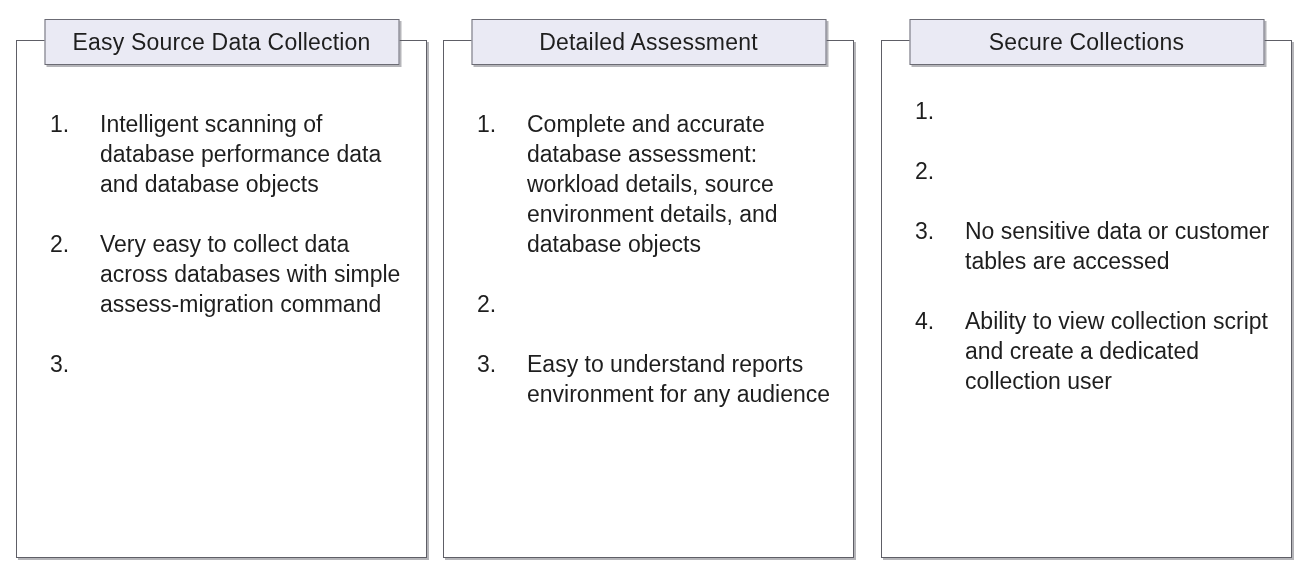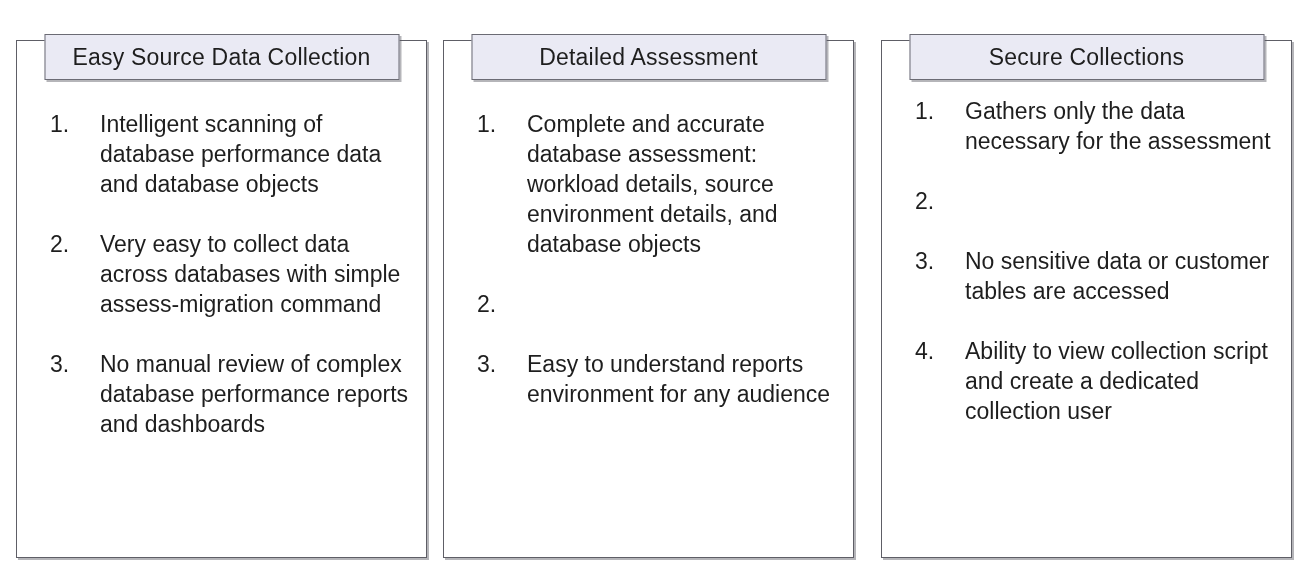--- a/index.html
+++ b/index.html
@@ -49,21 +49,20 @@
     top: 0; left: 50%;
     transform: translateX(-50%);
     width: 355px; height: 46px;
     background: var(--header-bg);
     border: 1.5px solid var(--header-border);
     box-shadow: 2px 2px 0 rgba(90, 90, 100, 0.45);
     display: flex;
     align-items: center;
     justify-content: center;
     z-index: 2;
-    margin-top: 15px;
   }
   .panel-title {
     font-size: 23px;
     letter-spacing: 0.2px;
     white-space: nowrap;
   }
 
   ol.feature-list {
     list-style: none;
     font-size: 23px;
@@ -91,21 +90,20 @@
         <li>
           <span class="item-num">1.</span>
           <span class="item-text">Intelligent scanning of database performance data and database objects</span>
         </li>
         <li>
           <span class="item-num">2.</span>
           <span class="item-text">Very easy to collect data across databases with simple assess-migration command</span>
         </li>
         <li>
           <span class="item-num">3.</span>
-          <span class="item-text">No manual review of complex database performance reports and dashboards</span>
         </li>
       </ol>
     </div>
   </div>
 
   <div class="panel">
     <div class="panel-header">
       <span class="panel-title">Detailed Assessment</span>
     </div>
     <div class="panel-body">
@@ -126,21 +124,20 @@
   </div>
 
   <div class="panel">
     <div class="panel-header">
       <span class="panel-title">Secure Collections</span>
     </div>
     <div class="panel-body">
       <ol class="feature-list">
         <li>
           <span class="item-num">1.</span>
-          <span class="item-text">Gathers only the data necessary for the assessment</span>
         </li>
         <li>
           <span class="item-num">2.</span>
         </li>
         <li>
           <span class="item-num">3.</span>
           <span class="item-text">No sensitive data or customer tables are accessed</span>
         </li>
         <li>
           <span class="item-num">4.</span>

